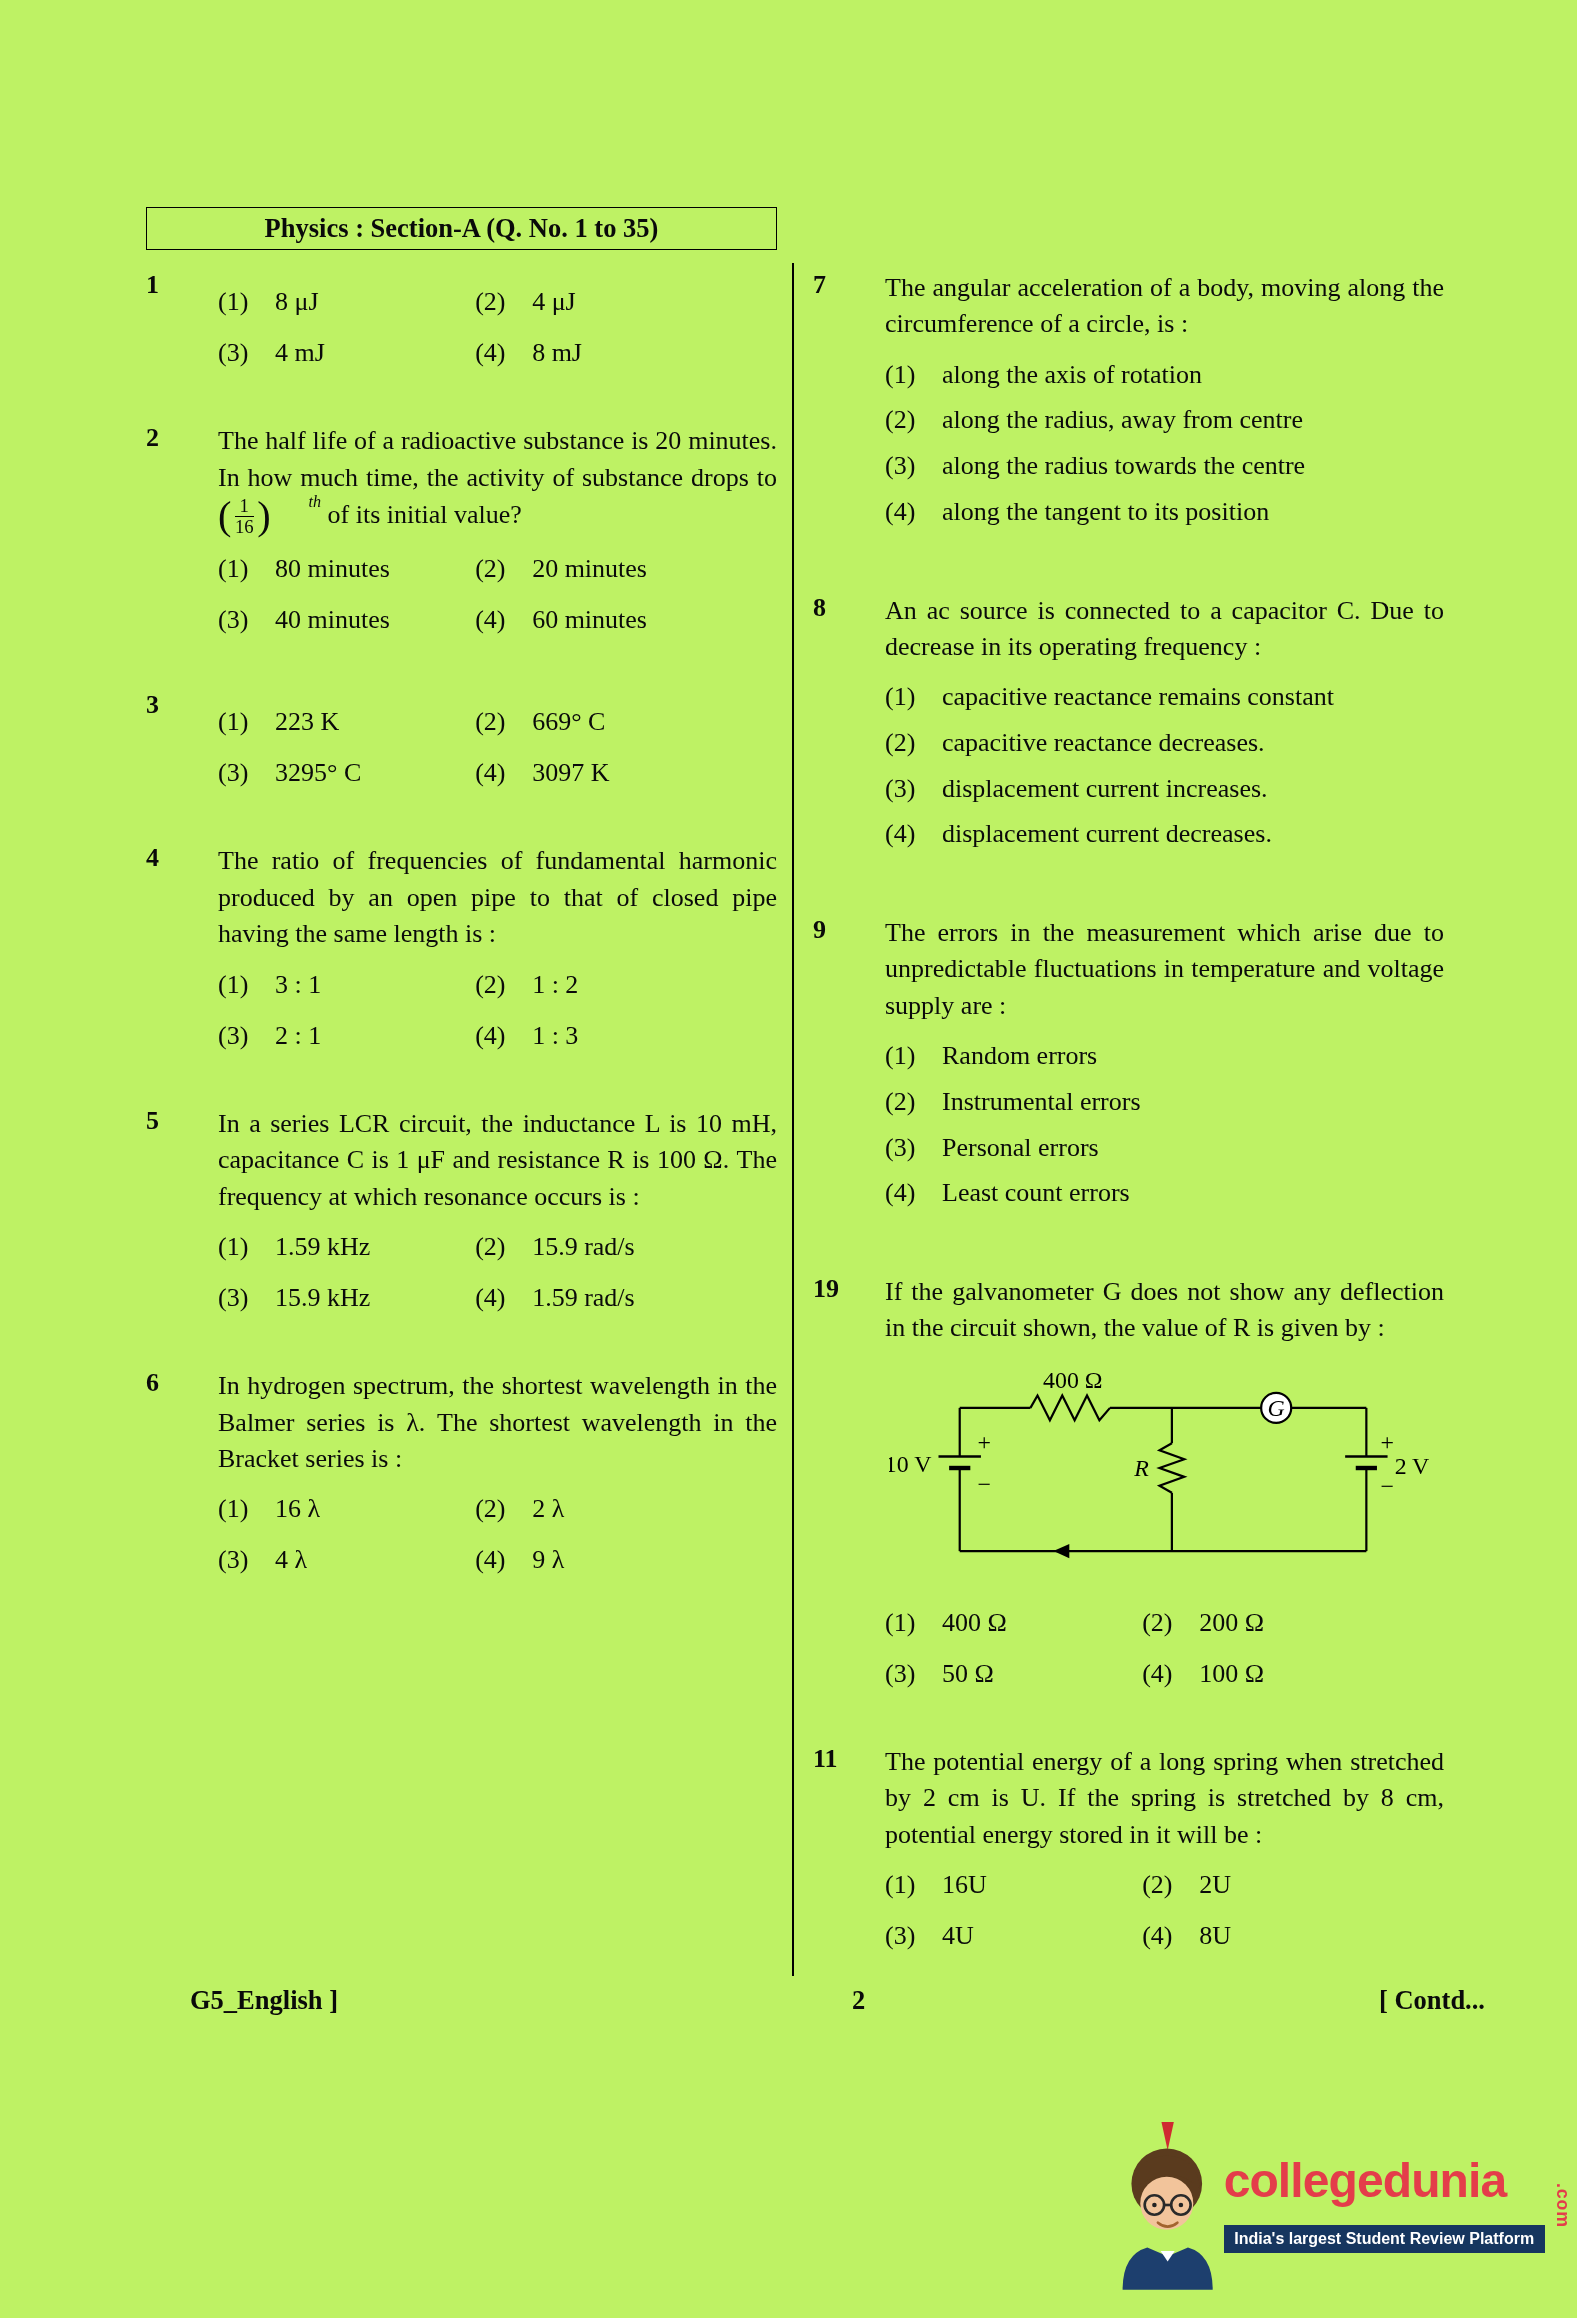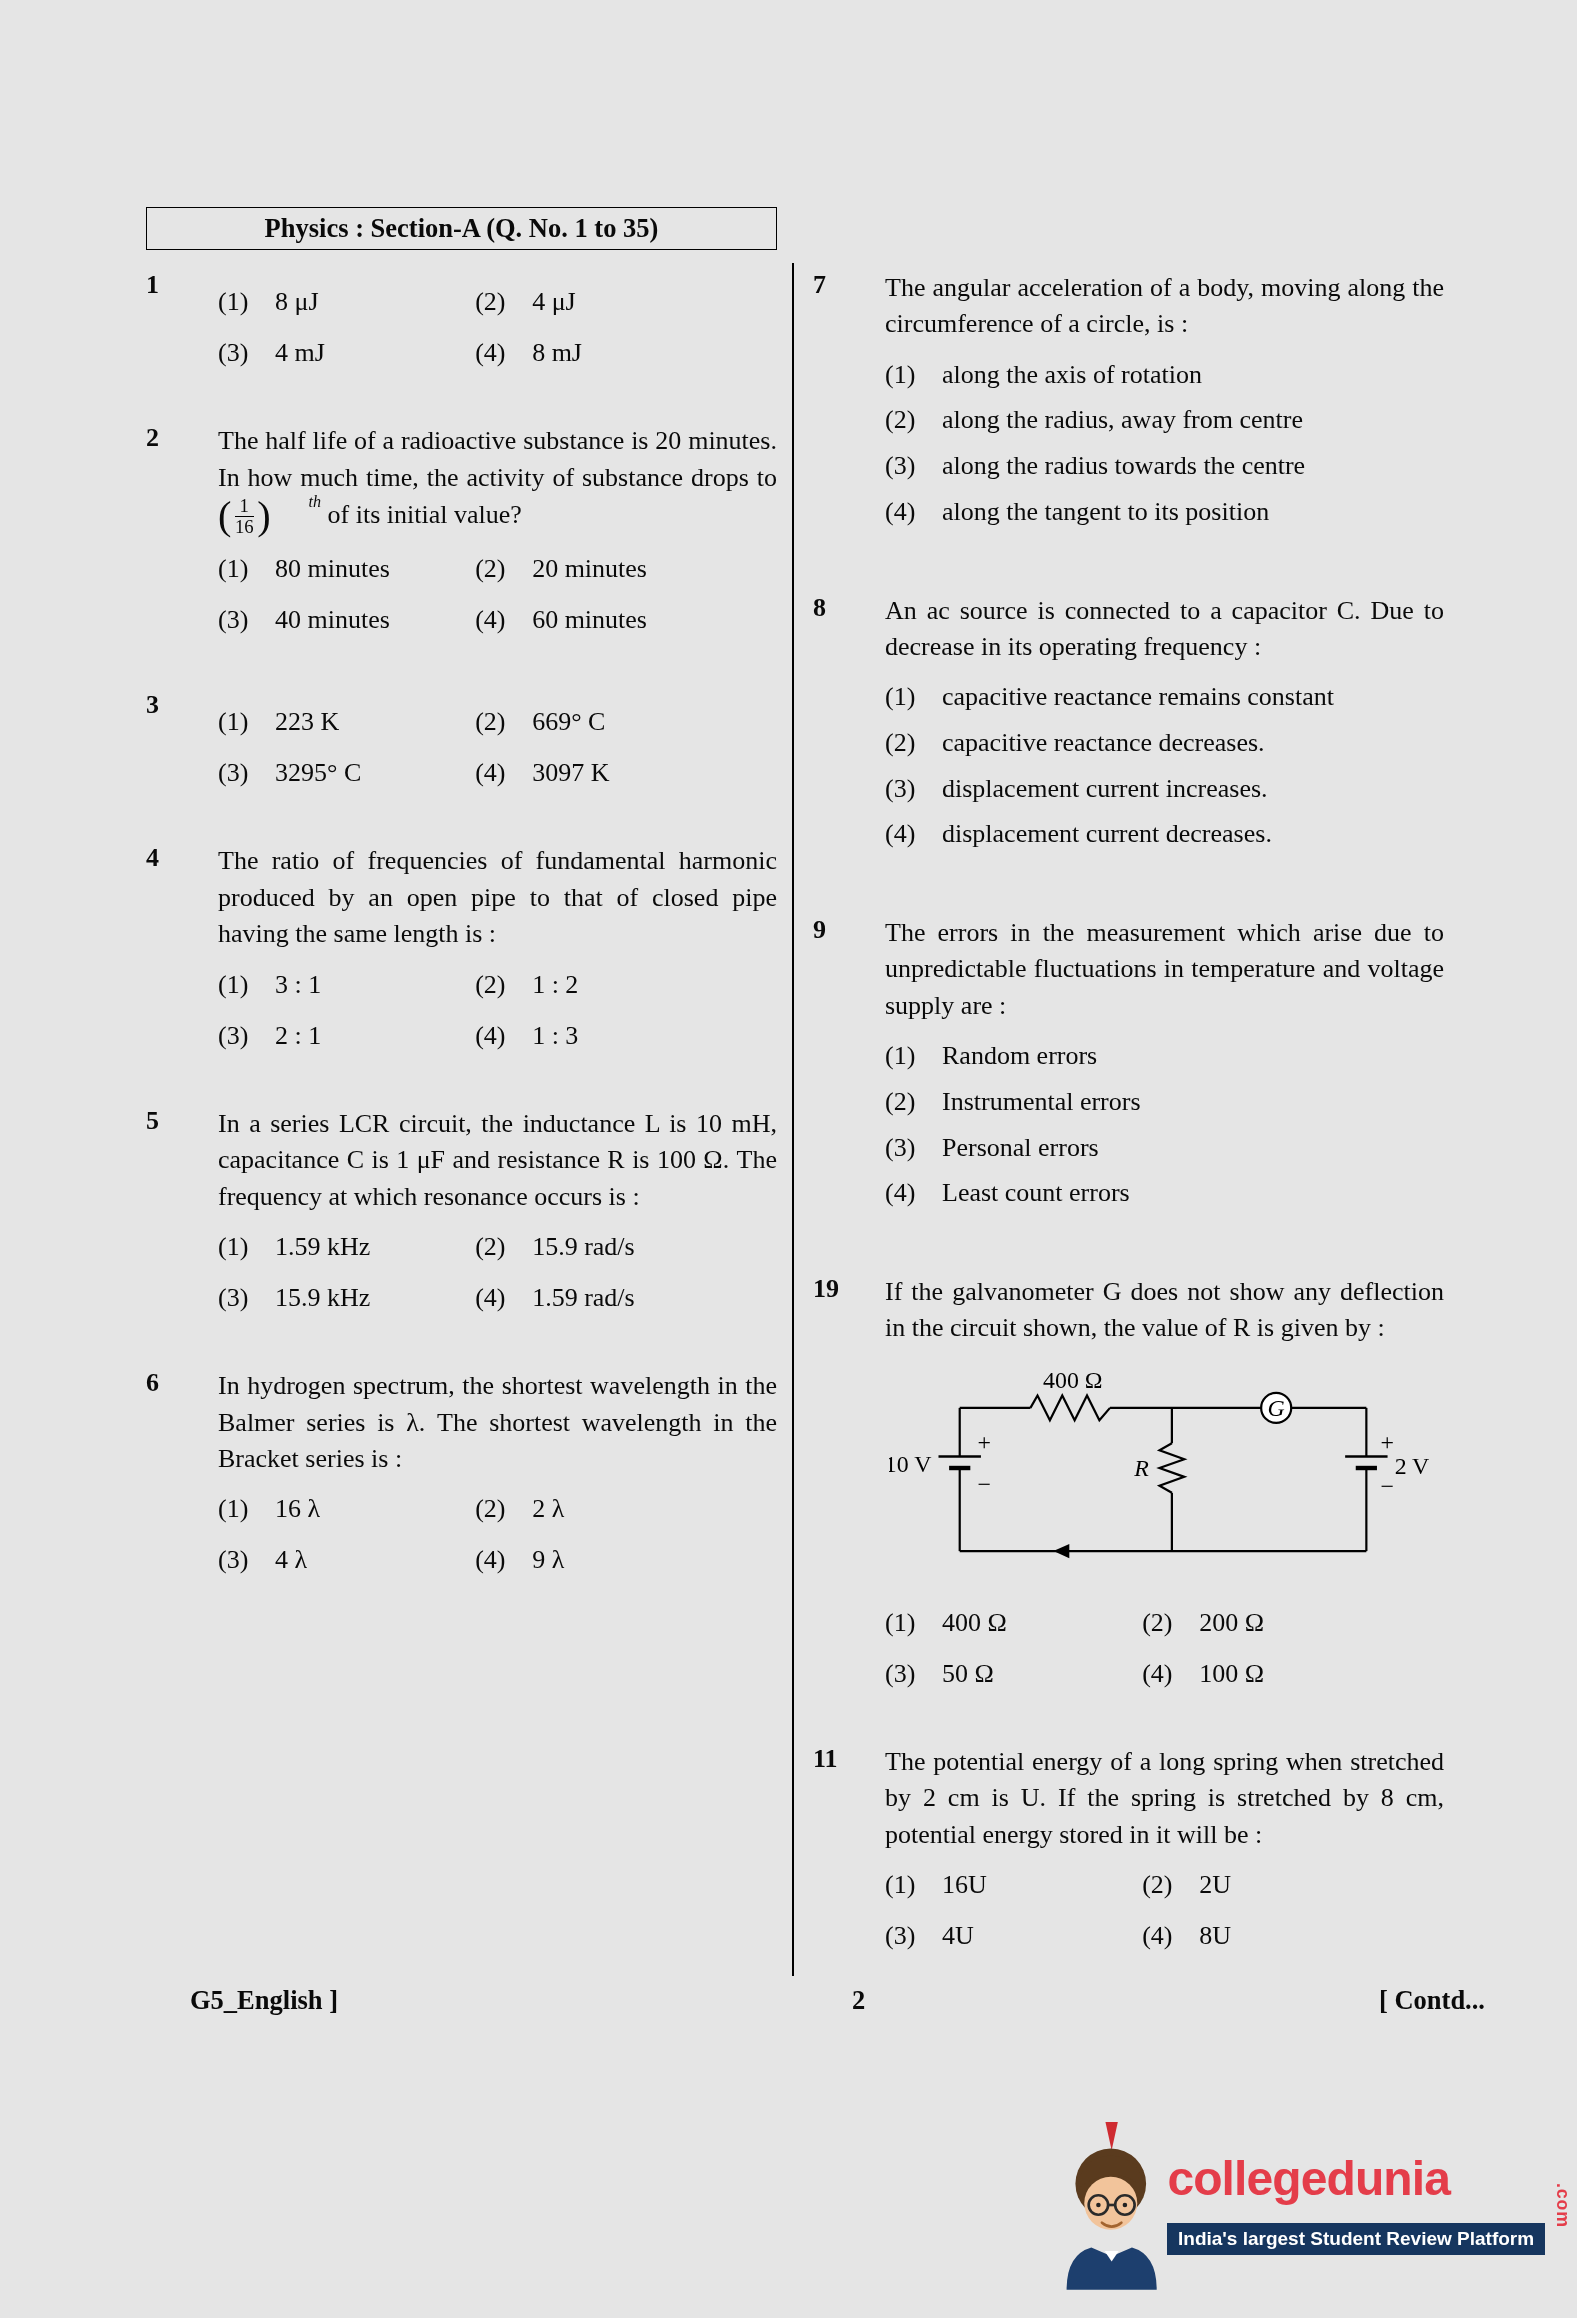--- a/index.html
+++ b/index.html
@@ -1,19 +1,19 @@
 <!DOCTYPE html>
 <html style="font-size:14px"><head>
 <meta charset="utf-8">
 <style>
   html,body{margin:0;padding:0;background:#ffffff;}
   .page{
     position:relative;
     width:1578px;height:2319px;
-    background:#e5e5e5;
+    background:#bef264;
     font-family:"Liberation Serif", serif;
     color:#0a0a0a;
     font-size:26px;
     overflow:hidden;
   }
   .section-header{
     position:absolute;left:146px;top:207px;width:629px;height:41px;
     border:1.8px solid #000;
     display:flex;align-items:center;justify-content:center;
     font-weight:700;font-size:26.5px;
@@ -45,21 +45,21 @@
   
   .footer{
     position:absolute;left:146px;top:1985px;width:1295px;
     display:flex;justify-content:space-between;align-items:baseline;
     font-weight:700;font-size:26.5px;margin-left:44px;
   }
   
   .brand{position:absolute;right:5.3px;top:2120px;display:flex;align-items:center;}
   .brand-text{display:flex;flex-direction:column;gap:20px;margin-left:5.3px;}
   .brand-name{font-family:"Liberation Sans", sans-serif;font-weight:700;font-size:48px;color:#e43d4a;letter-spacing:-0.9px;line-height:1;}
-  .brand-tag{background:#16365f;color:#ffffff;font-family:"Liberation Sans", sans-serif;font-size:19px;font-weight:700;padding:5.3px 10.6px;white-space:nowrap;}
+  .brand-tag{background:#16365f;color:#ffffff;font-family:"Liberation Sans", sans-serif;font-size:16px;font-weight:700;padding:5.3px 10.6px;white-space:nowrap;}
   .brand-com{writing-mode:vertical-rl;color:#e43d4a;font-family:"Liberation Sans", sans-serif;font-weight:700;font-size:17.7px;margin-left:7px;letter-spacing:0.9px;}
 </style>
 </head>
 <body>
 
 <div class="page">
 
   <div class="section-header">
     <span>Physics : Section-A (Q. No. 1 to 35)</span>
   </div>

